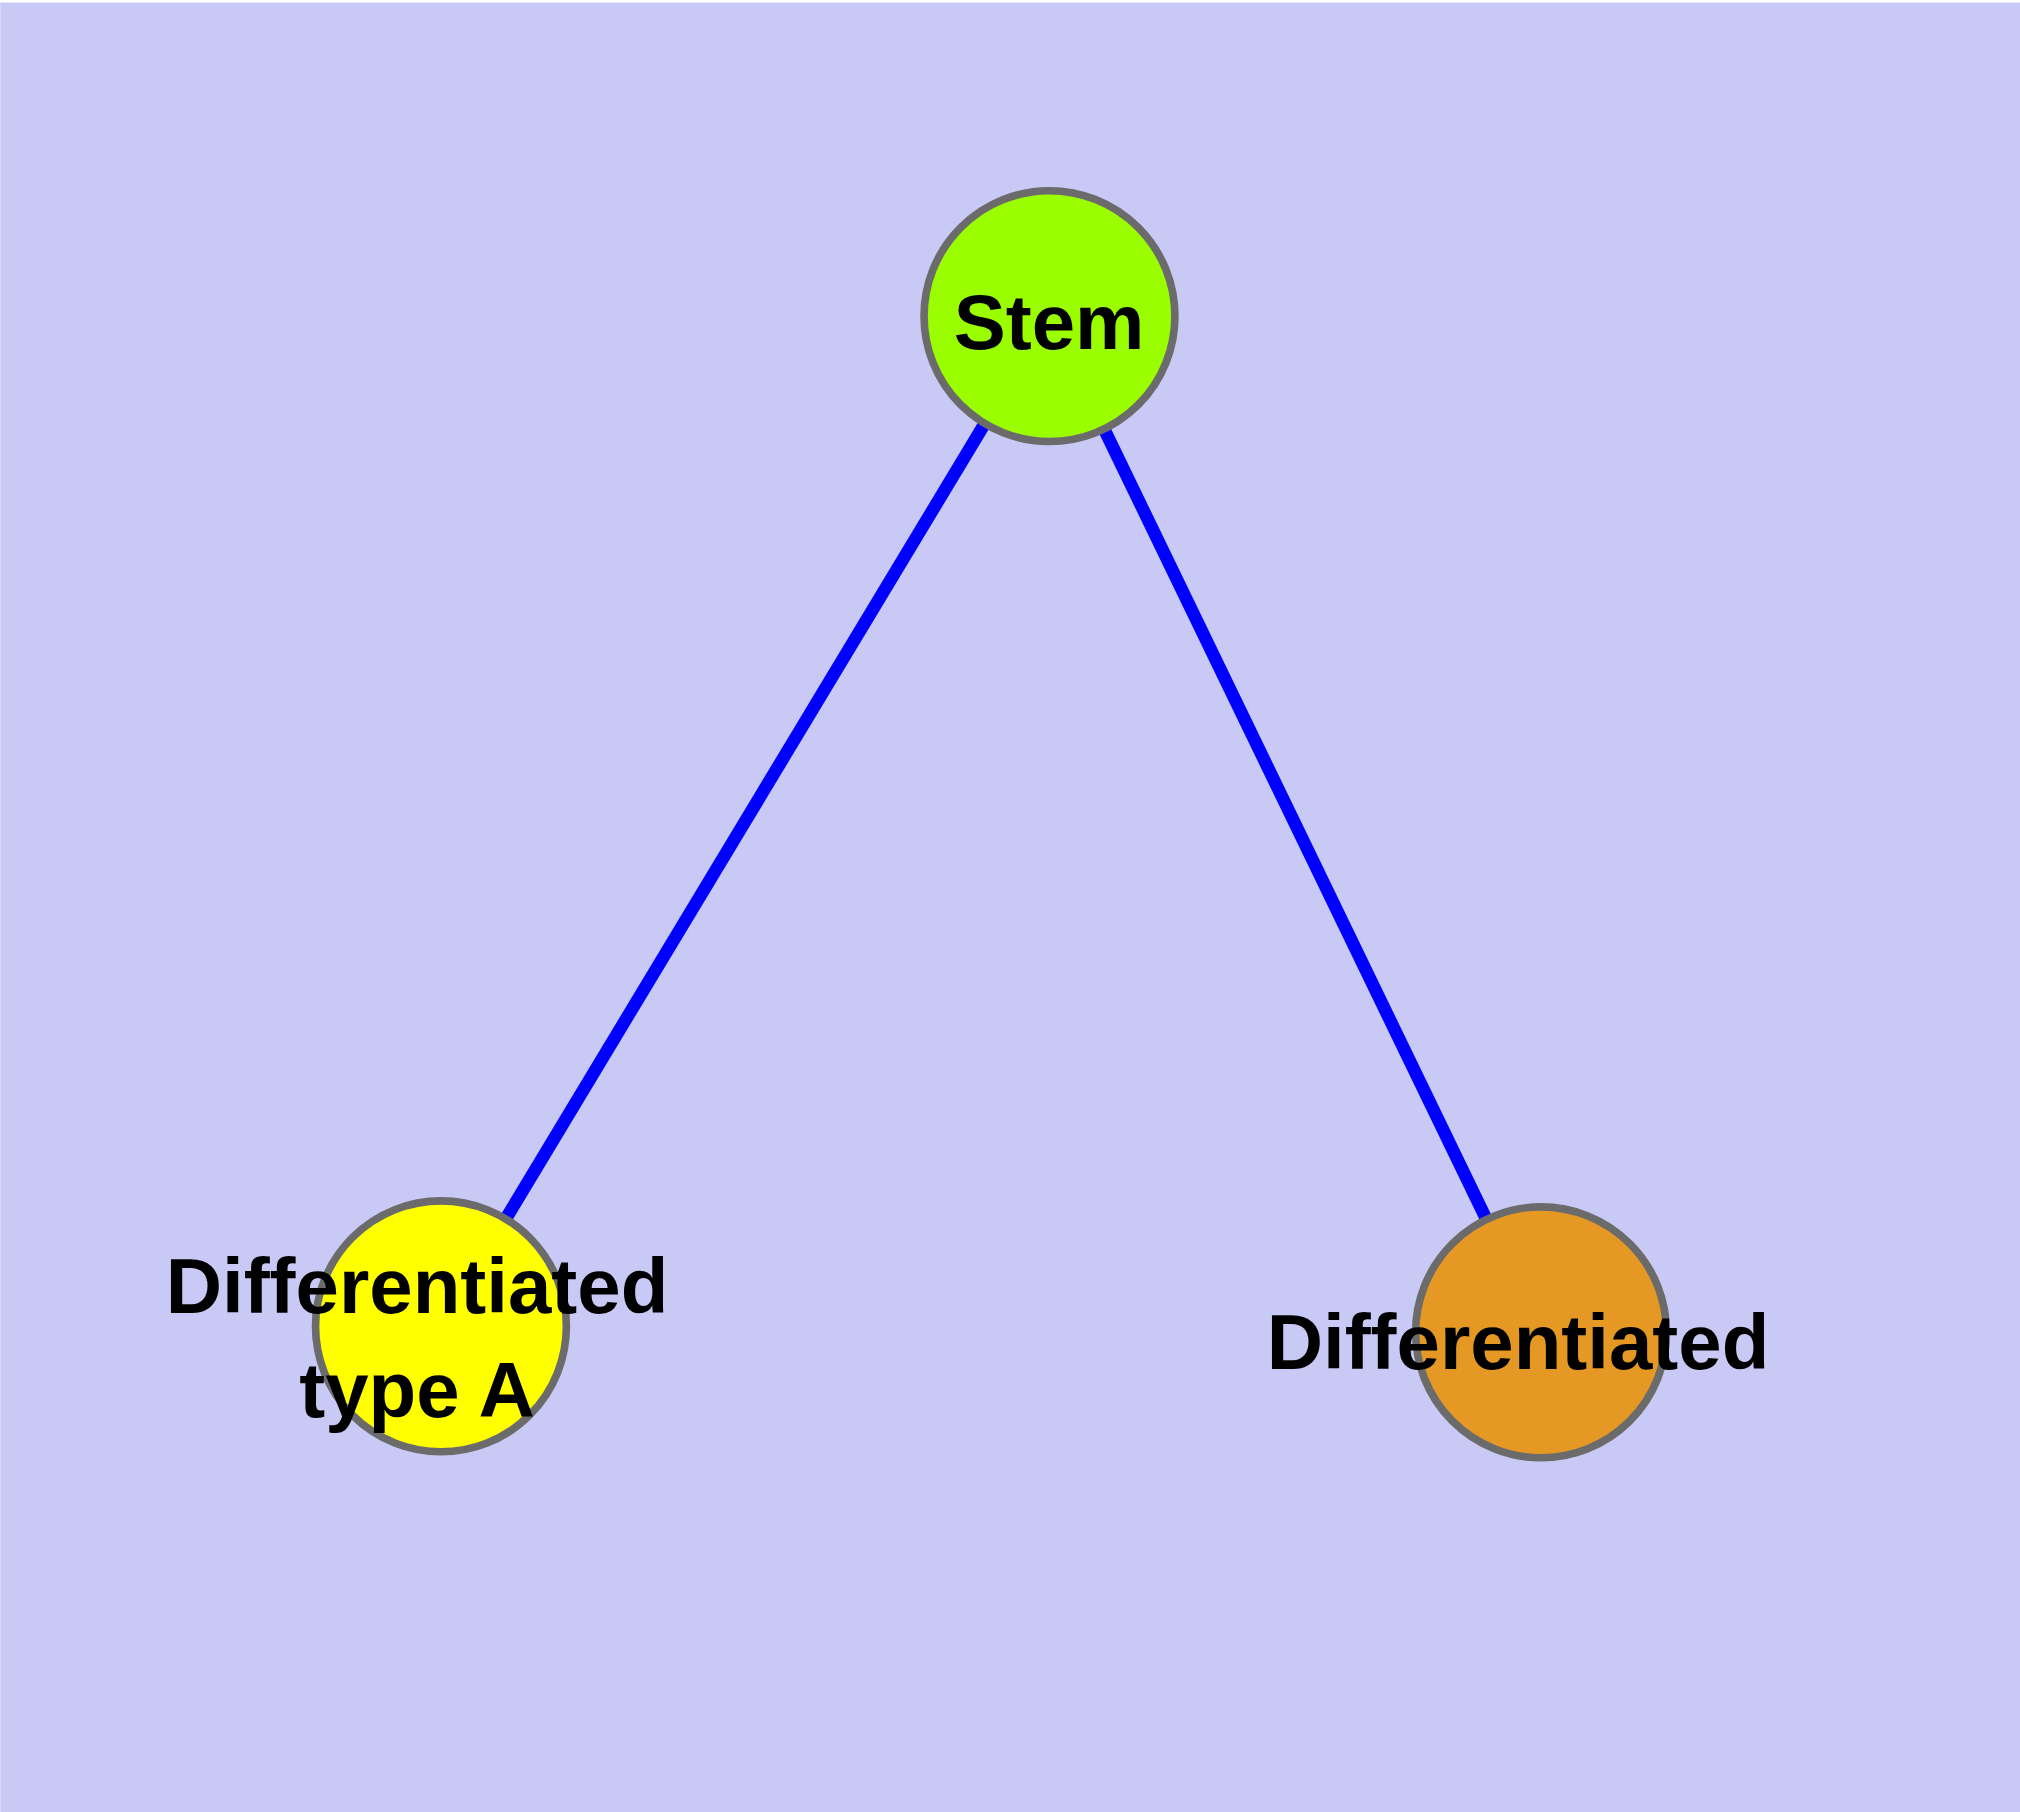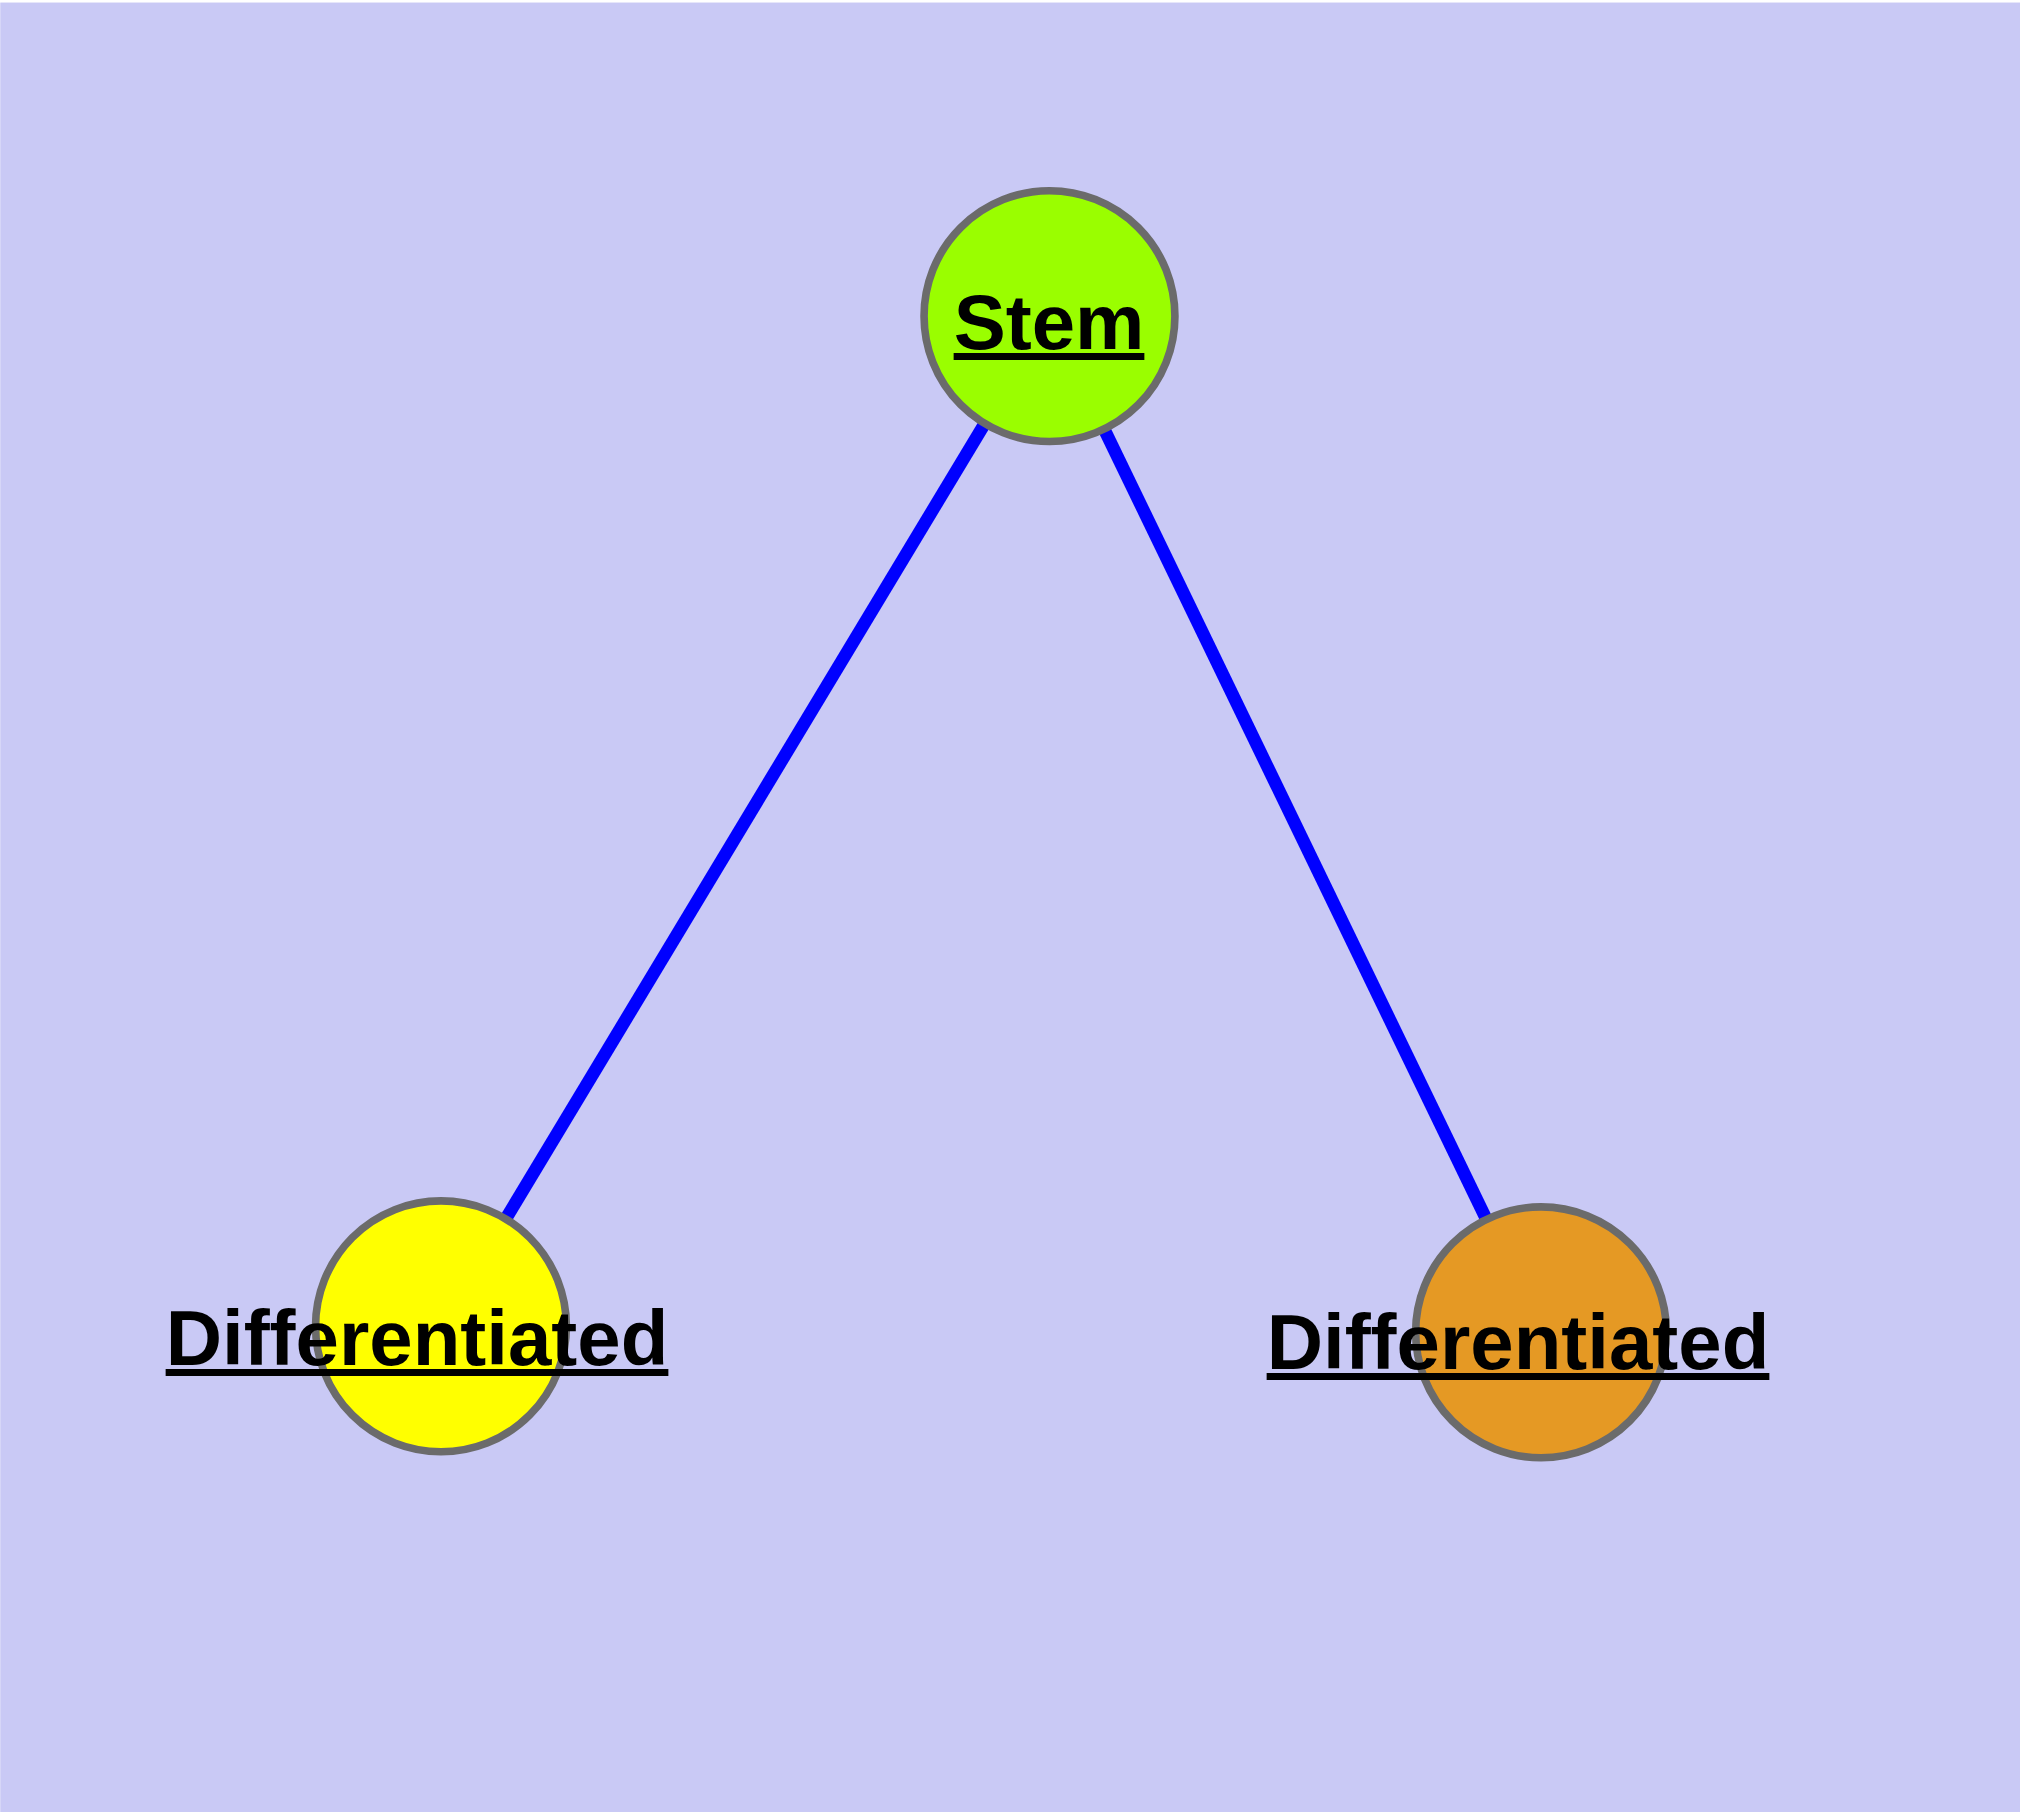--- a/index.html
+++ b/index.html
@@ -29,21 +29,20 @@
   }
   .node-label {
     position: absolute;
     transform: translate(-50%, -50%);
     color: #000000;
     font-weight: bold;
     font-size: 78px;
     line-height: 104px;
     text-align: center;
     white-space: nowrap;
-    text-decoration: underline;
   }
 </style>
 </head>
 <body>
 
 <div id="stage">
 
   <svg id="graph-svg" width="2021" height="1812" viewBox="0 0 2384 2138">
 
     <rect x="0" y="3" width="2384" height="2135" fill="#c9c9f5"></rect>
@@ -56,20 +55,21 @@
 
     <circle class="node-circle" cx="520" cy="1565" r="148" fill="#ffff00"></circle>
 
     <circle class="node-circle" cx="1818" cy="1572" r="148" fill="#e59924"></circle>
   </svg>
 
   <div class="node-label" style="left: 1049px; top: 322px;">Stem</div>
 
   <div class="node-label" style="left: 417px; top: 1338px;">
     <div>Differentiated</div>
+    <div>type A</div>
   </div>
 
   <div class="node-label" style="left: 1518px; top: 1342px;">
     <div>Differentiated</div>
   </div>
 
 </div>
 
 
 </body></html>

